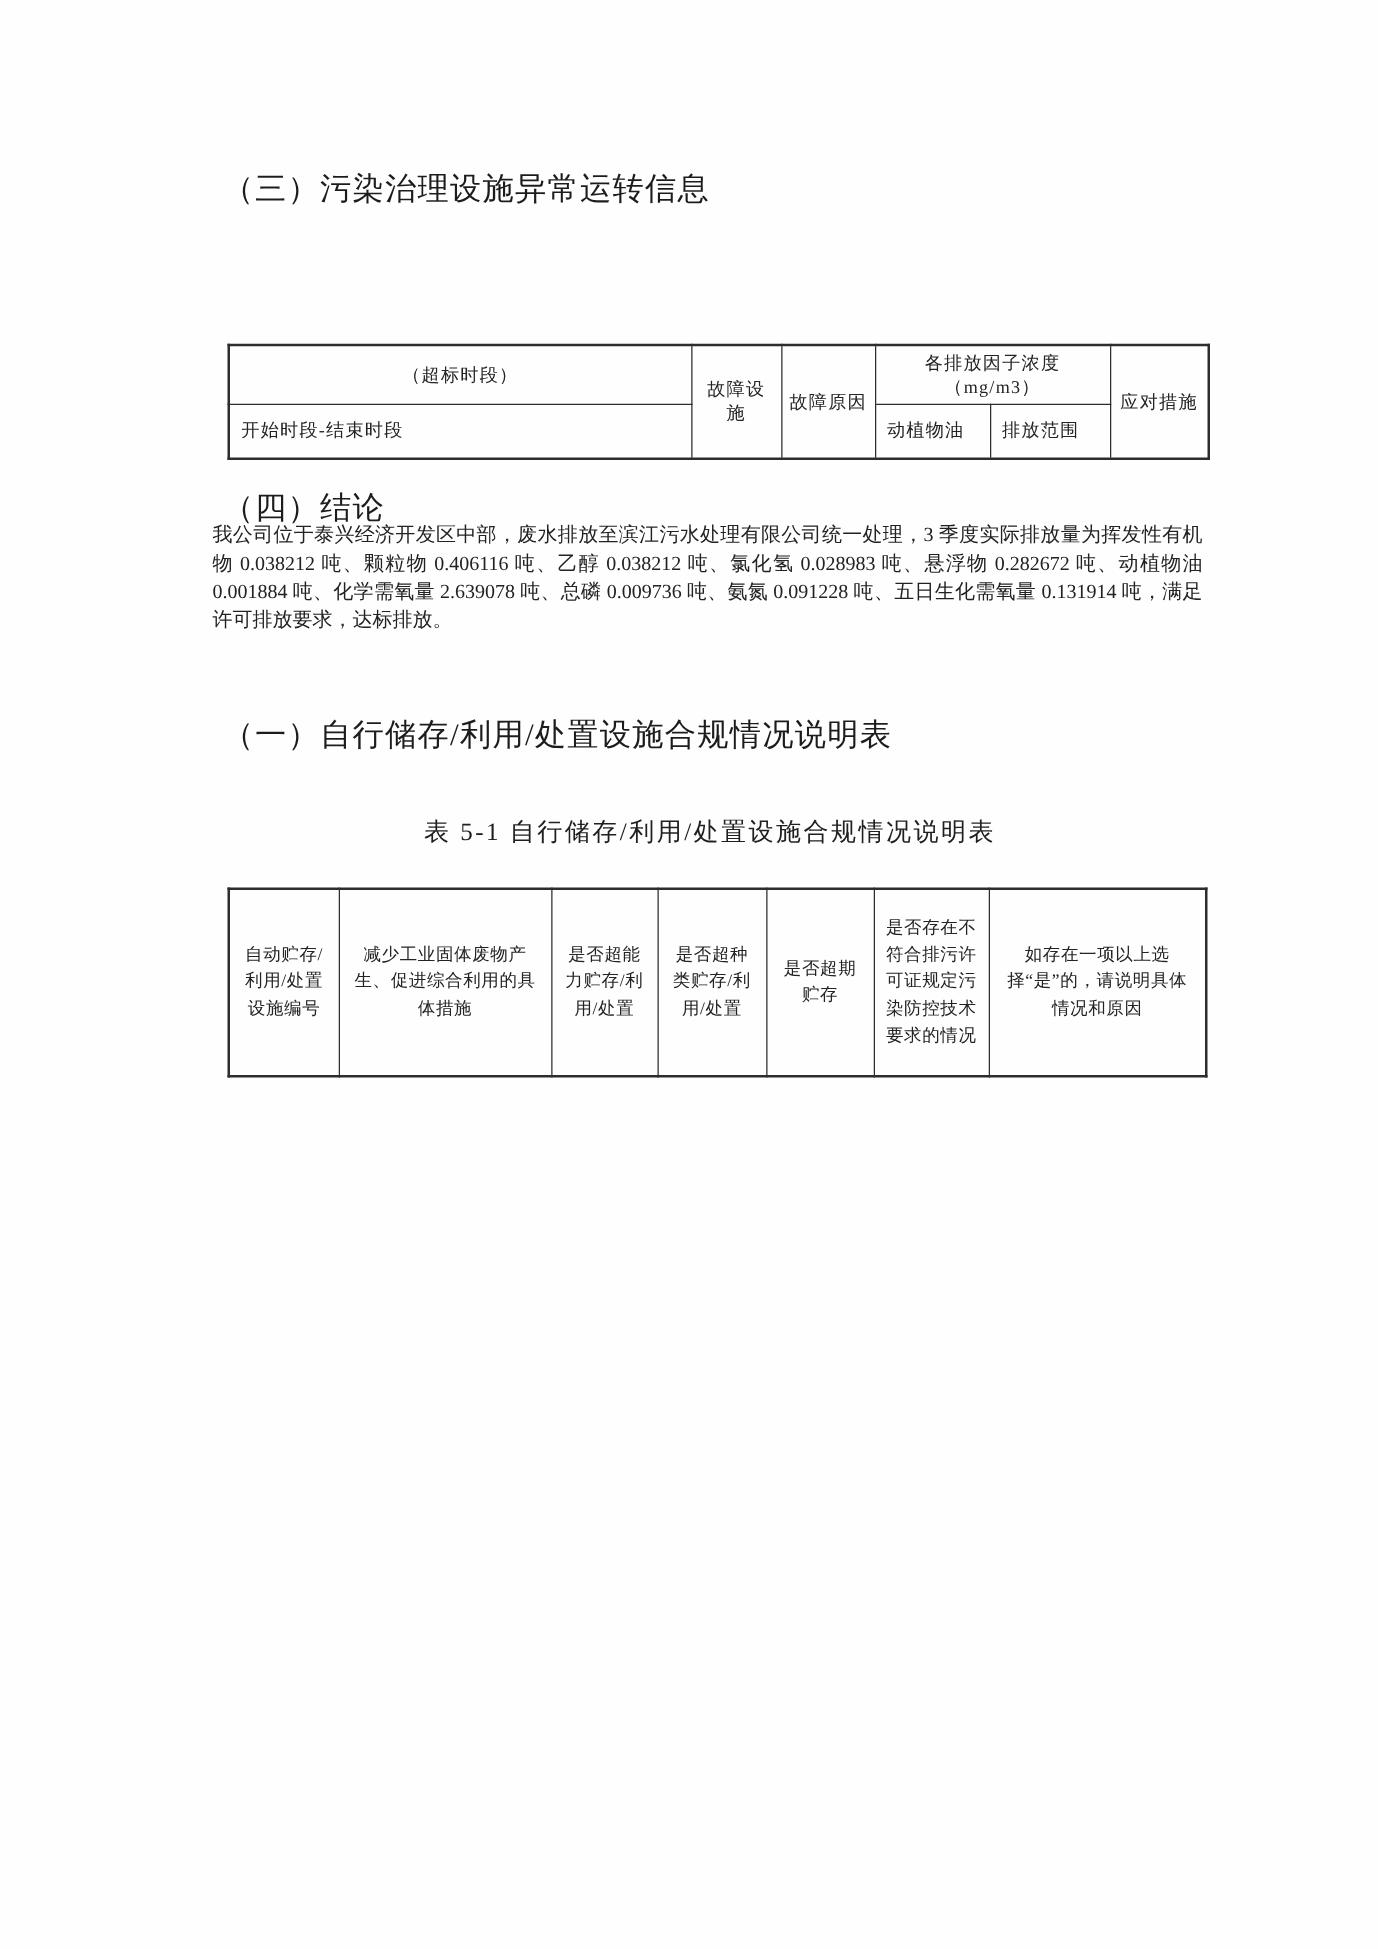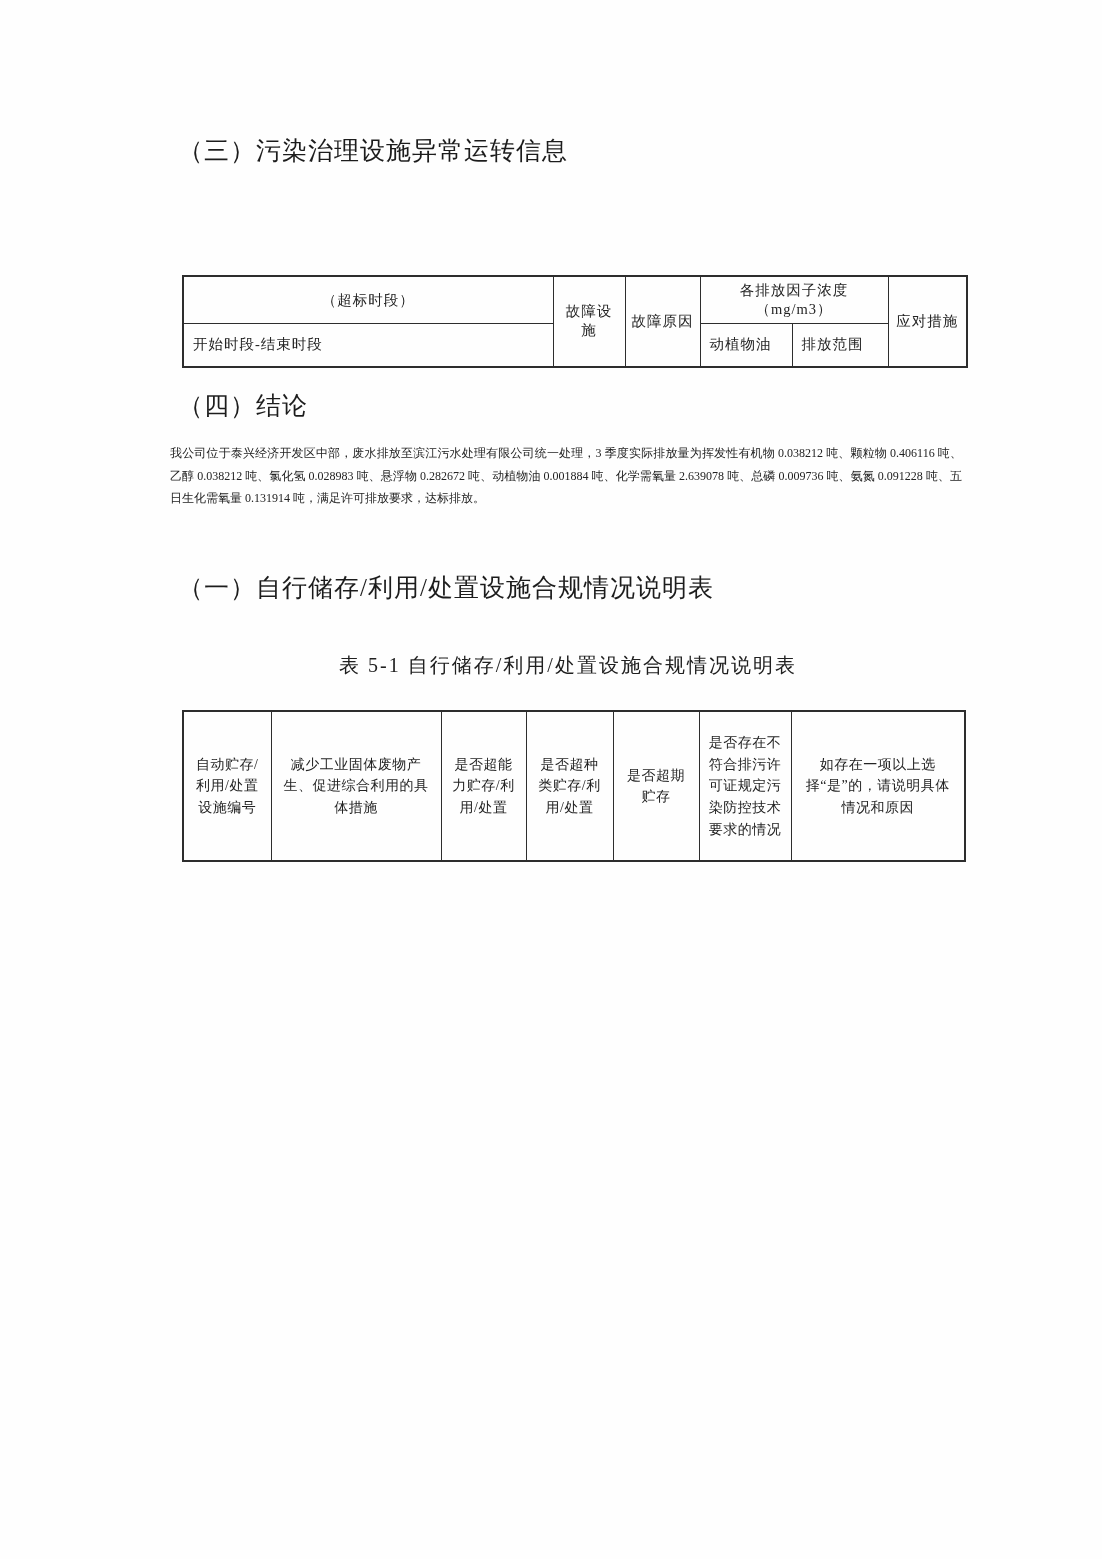--- a/index.html
+++ b/index.html
@@ -39,25 +39,24 @@
     font-size: 32px;
     letter-spacing: 1px;
     color: #161616;
     white-space: nowrap;
   }
   .para {
     position: absolute;
     left: 170px;
     top: 418px;
     width: 792px;
-    font-size: 12px;
+    font-size: 16px;
     line-height: 22.5px;
     text-align: justify;
     color: #222222;
-    margin-top: 24px;
   }
   table {
     border-collapse: collapse;
     table-layout: fixed;
     position: absolute;
     border: 2px solid #2d2d2d;
   }
   td {
     border: 1px solid #2d2d2d;
     text-align: center;

